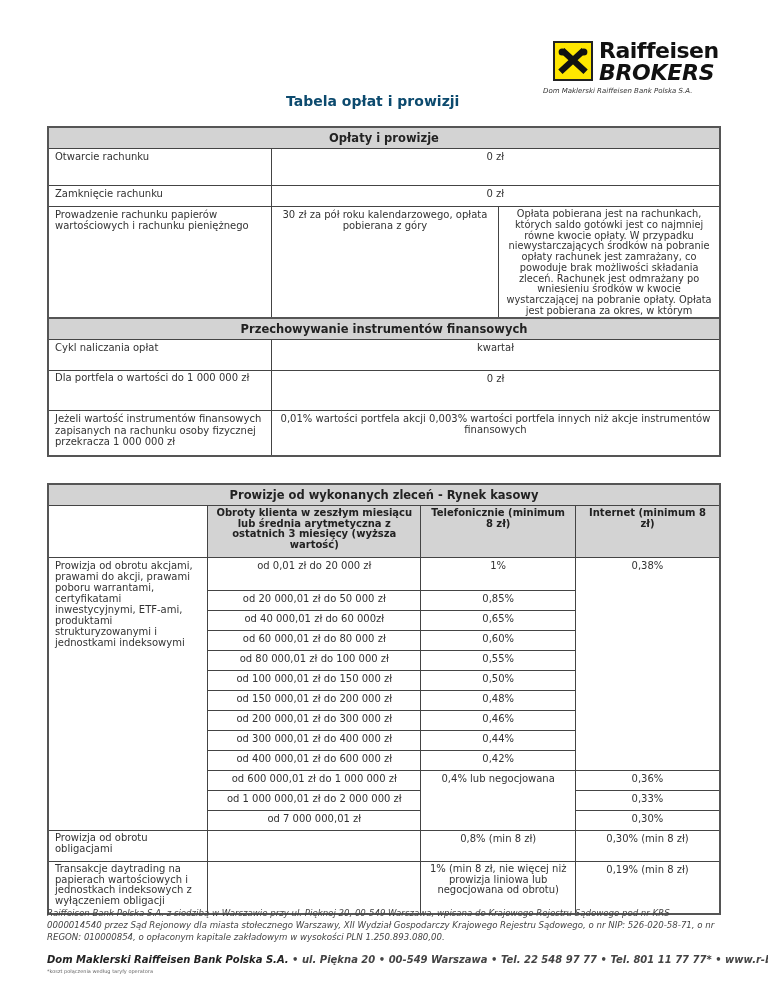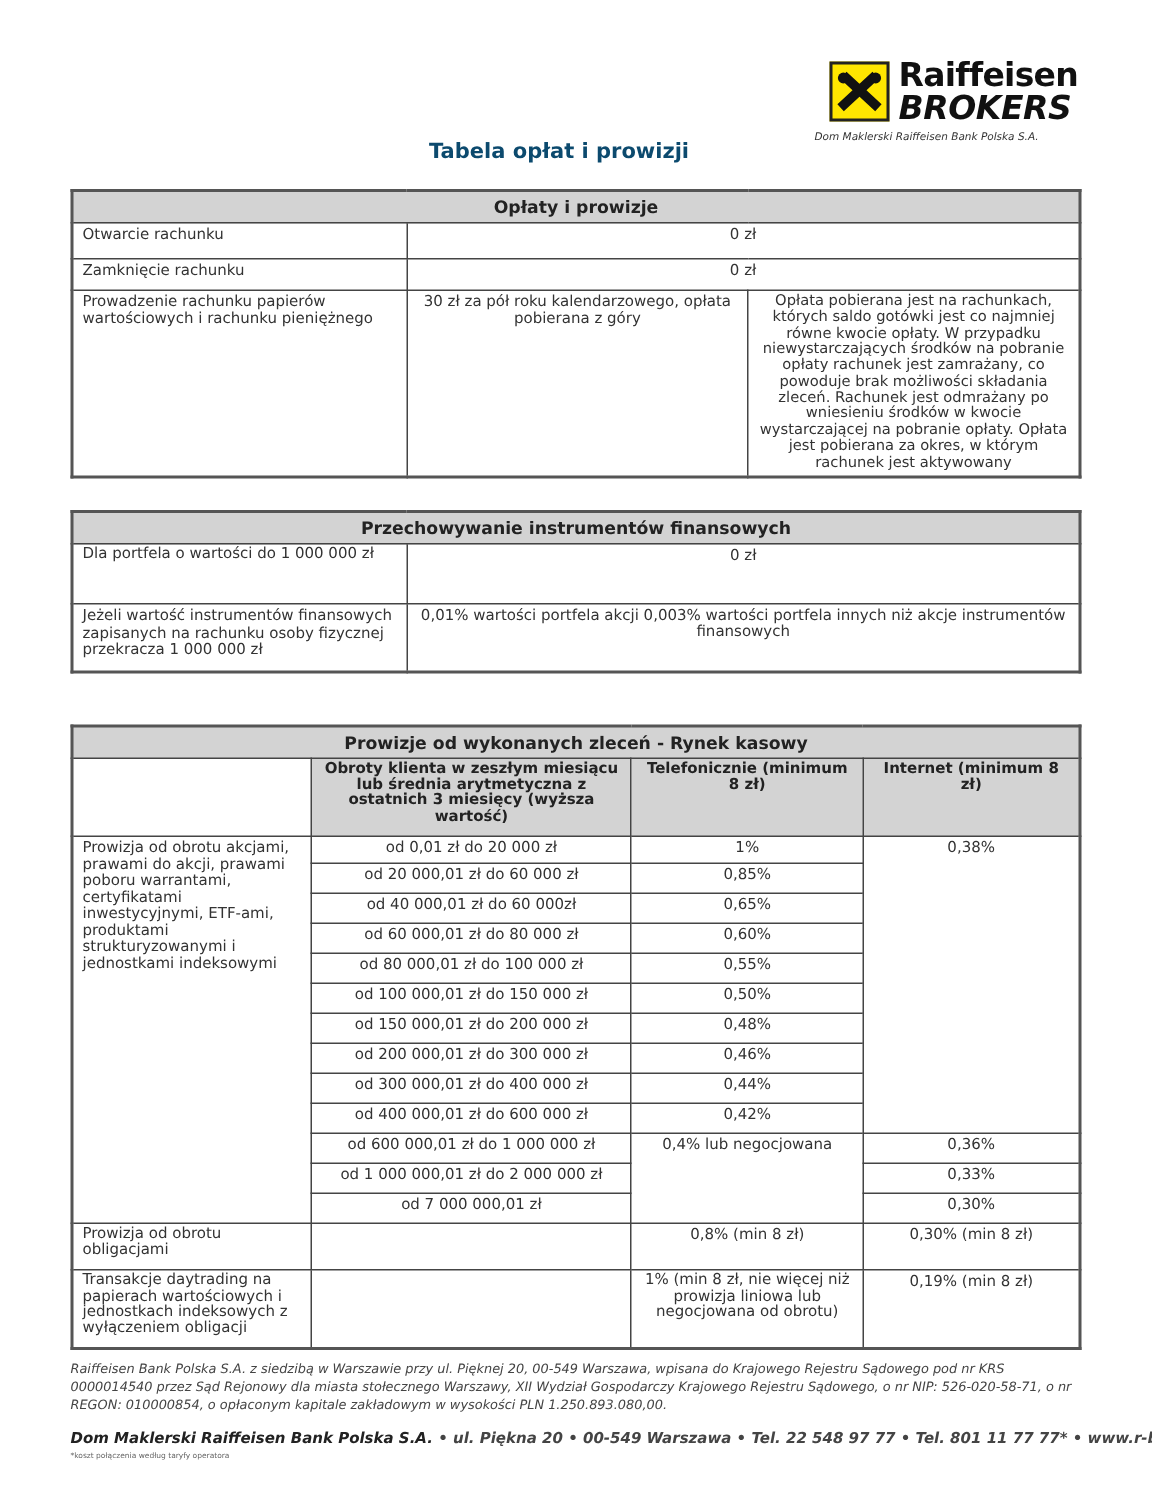--- a/index.html
+++ b/index.html
@@ -9,21 +9,21 @@
   .logo-box svg { width: 100%; height: 100%; }
   .logo-name1 { position: absolute; left: 46px; top: -3px; font-size: 22px; font-weight: bold; color: #111; letter-spacing: -0.5px; }
   .logo-name2 { position: absolute; left: 46px; top: 19px; font-size: 22px; font-weight: bold; font-style: italic; color: #111; letter-spacing: -0.3px; }
   .logo-sub { position: absolute; left: -10px; top: 46px; width: 190px; font-size: 7px; font-style: italic; color: #333; white-space: nowrap; }
   .page-title { position: absolute; left: 286px; top: 93px; font-size: 14px; font-weight: bold; color: #0c4a6e; }
   table { position: absolute; border-collapse: collapse; font-size: 10px; color: #333; padding-left: 43px; }
   td, th { border: 1px solid #444; padding: 2px 6px; vertical-align: top; }
   .hdr { background: #d3d3d3; font-weight: bold; text-align: center; font-size: 11.5px; color: #222; padding: 3px 6px; }
   .c { text-align: center; }
   #t1 { left: 47px; top: 126px; width: 674px; border: 2px solid #555; }
-  #t2 { left: 47px; top: 317px; width: 674px; border: 2px solid #555; margin-top: 23px; }
+  #t2 { left: 47px; top: 317px; width: 674px; border: 2px solid #555; }
   #t3 { left: 47px; top: 483px; width: 674px; border: 2px solid #555; }
   #t3 td { font-size: 10px; }
   .subhdr { background: #d3d3d3; font-weight: bold; text-align: center; font-size: 10px; color: #222; line-height: 1.05; }
   .footer-legal { position: absolute; left: 47px; top: 907px; width: 680px; font-size: 8.6px; font-style: italic; line-height: 1.4; color: #444; }
   .footer-contact { position: absolute; left: 47px; top: 954px; width: 700px; font-size: 10px; color: #444; white-space: nowrap; font-weight: bold; }
   .footer-contact b { color: #222; font-style: italic; }
   .footer-contact i { font-style: italic; }
   .footer-note { position: absolute; left: 47px; top: 968px; font-size: 5px; color: #666; }
 </style>
 </head>
@@ -47,21 +47,21 @@
 <table id="t1">
   <colgroup>
       <col style="width:224px">
       <col style="width:228px">
       <col style="width:222px">
     </colgroup>
   <tbody>
       <tr>
         <th colspan="3" class="hdr">Opłaty i prowizje</th>
       </tr>
-  <tr style="height:24px">
+  <tr style="height:37px">
     <td>Otwarcie rachunku</td>
     <td colspan="2" class="c">0 zł</td>
   </tr>
   <tr style="height:21px">
     <td>Zamknięcie rachunku</td>
     <td colspan="2" class="c">0 zł</td>
   </tr>
   <tr style="height:124px">
     <td style="line-height:1.1">Prowadzenie rachunku papierów wartościowych i rachunku pieniężnego</td>
     <td class="c" style="line-height:1.1">30 zł za pół roku kalendarzowego, opłata pobierana z góry</td>
@@ -72,20 +72,24 @@
 
 <table id="t2">
   <colgroup>
       <col style="width:224px">
       <col style="width:450px">
     </colgroup>
   <tbody>
       <tr>
         <th colspan="2" class="hdr">Przechowywanie instrumentów finansowych</th>
       </tr>
+  <tr style="height:31px">
+    <td>Cykl naliczania opłat</td>
+    <td class="c">kwartał</td>
+  </tr>
   <tr style="height:40px">
     <td style="line-height:1.05">Dla portfela o wartości do 1 000 000 zł</td>
     <td class="c">0 zł</td>
   </tr>
   <tr style="height:45px">
     <td style="line-height:1.15">Jeżeli wartość instrumentów finansowych zapisanych na rachunku osoby fizycznej przekracza 1 000 000 zł</td>
     <td class="c" style="line-height:1.1">0,01% wartości portfela akcji 0,003% wartości portfela innych niż akcje instrumentów finansowych</td>
   </tr>
 </tbody>
   </table>
@@ -100,28 +104,28 @@
   <tbody>
       <tr>
         <th colspan="4" class="hdr">Prowizje od wykonanych zleceń - Rynek kasowy</th>
       </tr>
   <tr style="height:52px">
     <td></td>
     <td class="subhdr">Obroty klienta w zeszłym miesiącu lub średnia arytmetyczna z ostatnich 3 miesięcy (wyższa wartość)</td>
     <td class="subhdr">Telefonicznie (minimum 8 zł)</td>
     <td class="subhdr">Internet (minimum 8 zł)</td>
   </tr>
-  <tr style="height:18px">
+  <tr style="height:33px">
     <td rowspan="13" style="line-height:1.1">Prowizja od obrotu akcjami, prawami do akcji, prawami poboru warrantami, certyfikatami inwestycyjnymi, ETF-ami, produktami strukturyzowanymi i jednostkami indeksowymi</td>
     <td class="c">od 0,01 zł do 20 000 zł</td>
     <td class="c">1%</td>
     <td rowspan="10" class="c">0,38%</td>
   </tr>
   <tr style="height:20px">
-        <td class="c">od 20 000,01 zł do 60 000 zł</td>
+        <td class="c">od 20 000,01 zł do 50 000 zł</td>
         <td class="c">0,85%</td>
       </tr>
   <tr style="height:20px">
         <td class="c">od 40 000,01 zł do 60 000zł</td>
         <td class="c">0,65%</td>
       </tr>
   <tr style="height:20px">
         <td class="c">od 60 000,01 zł do 80 000 zł</td>
         <td class="c">0,60%</td>
       </tr>

